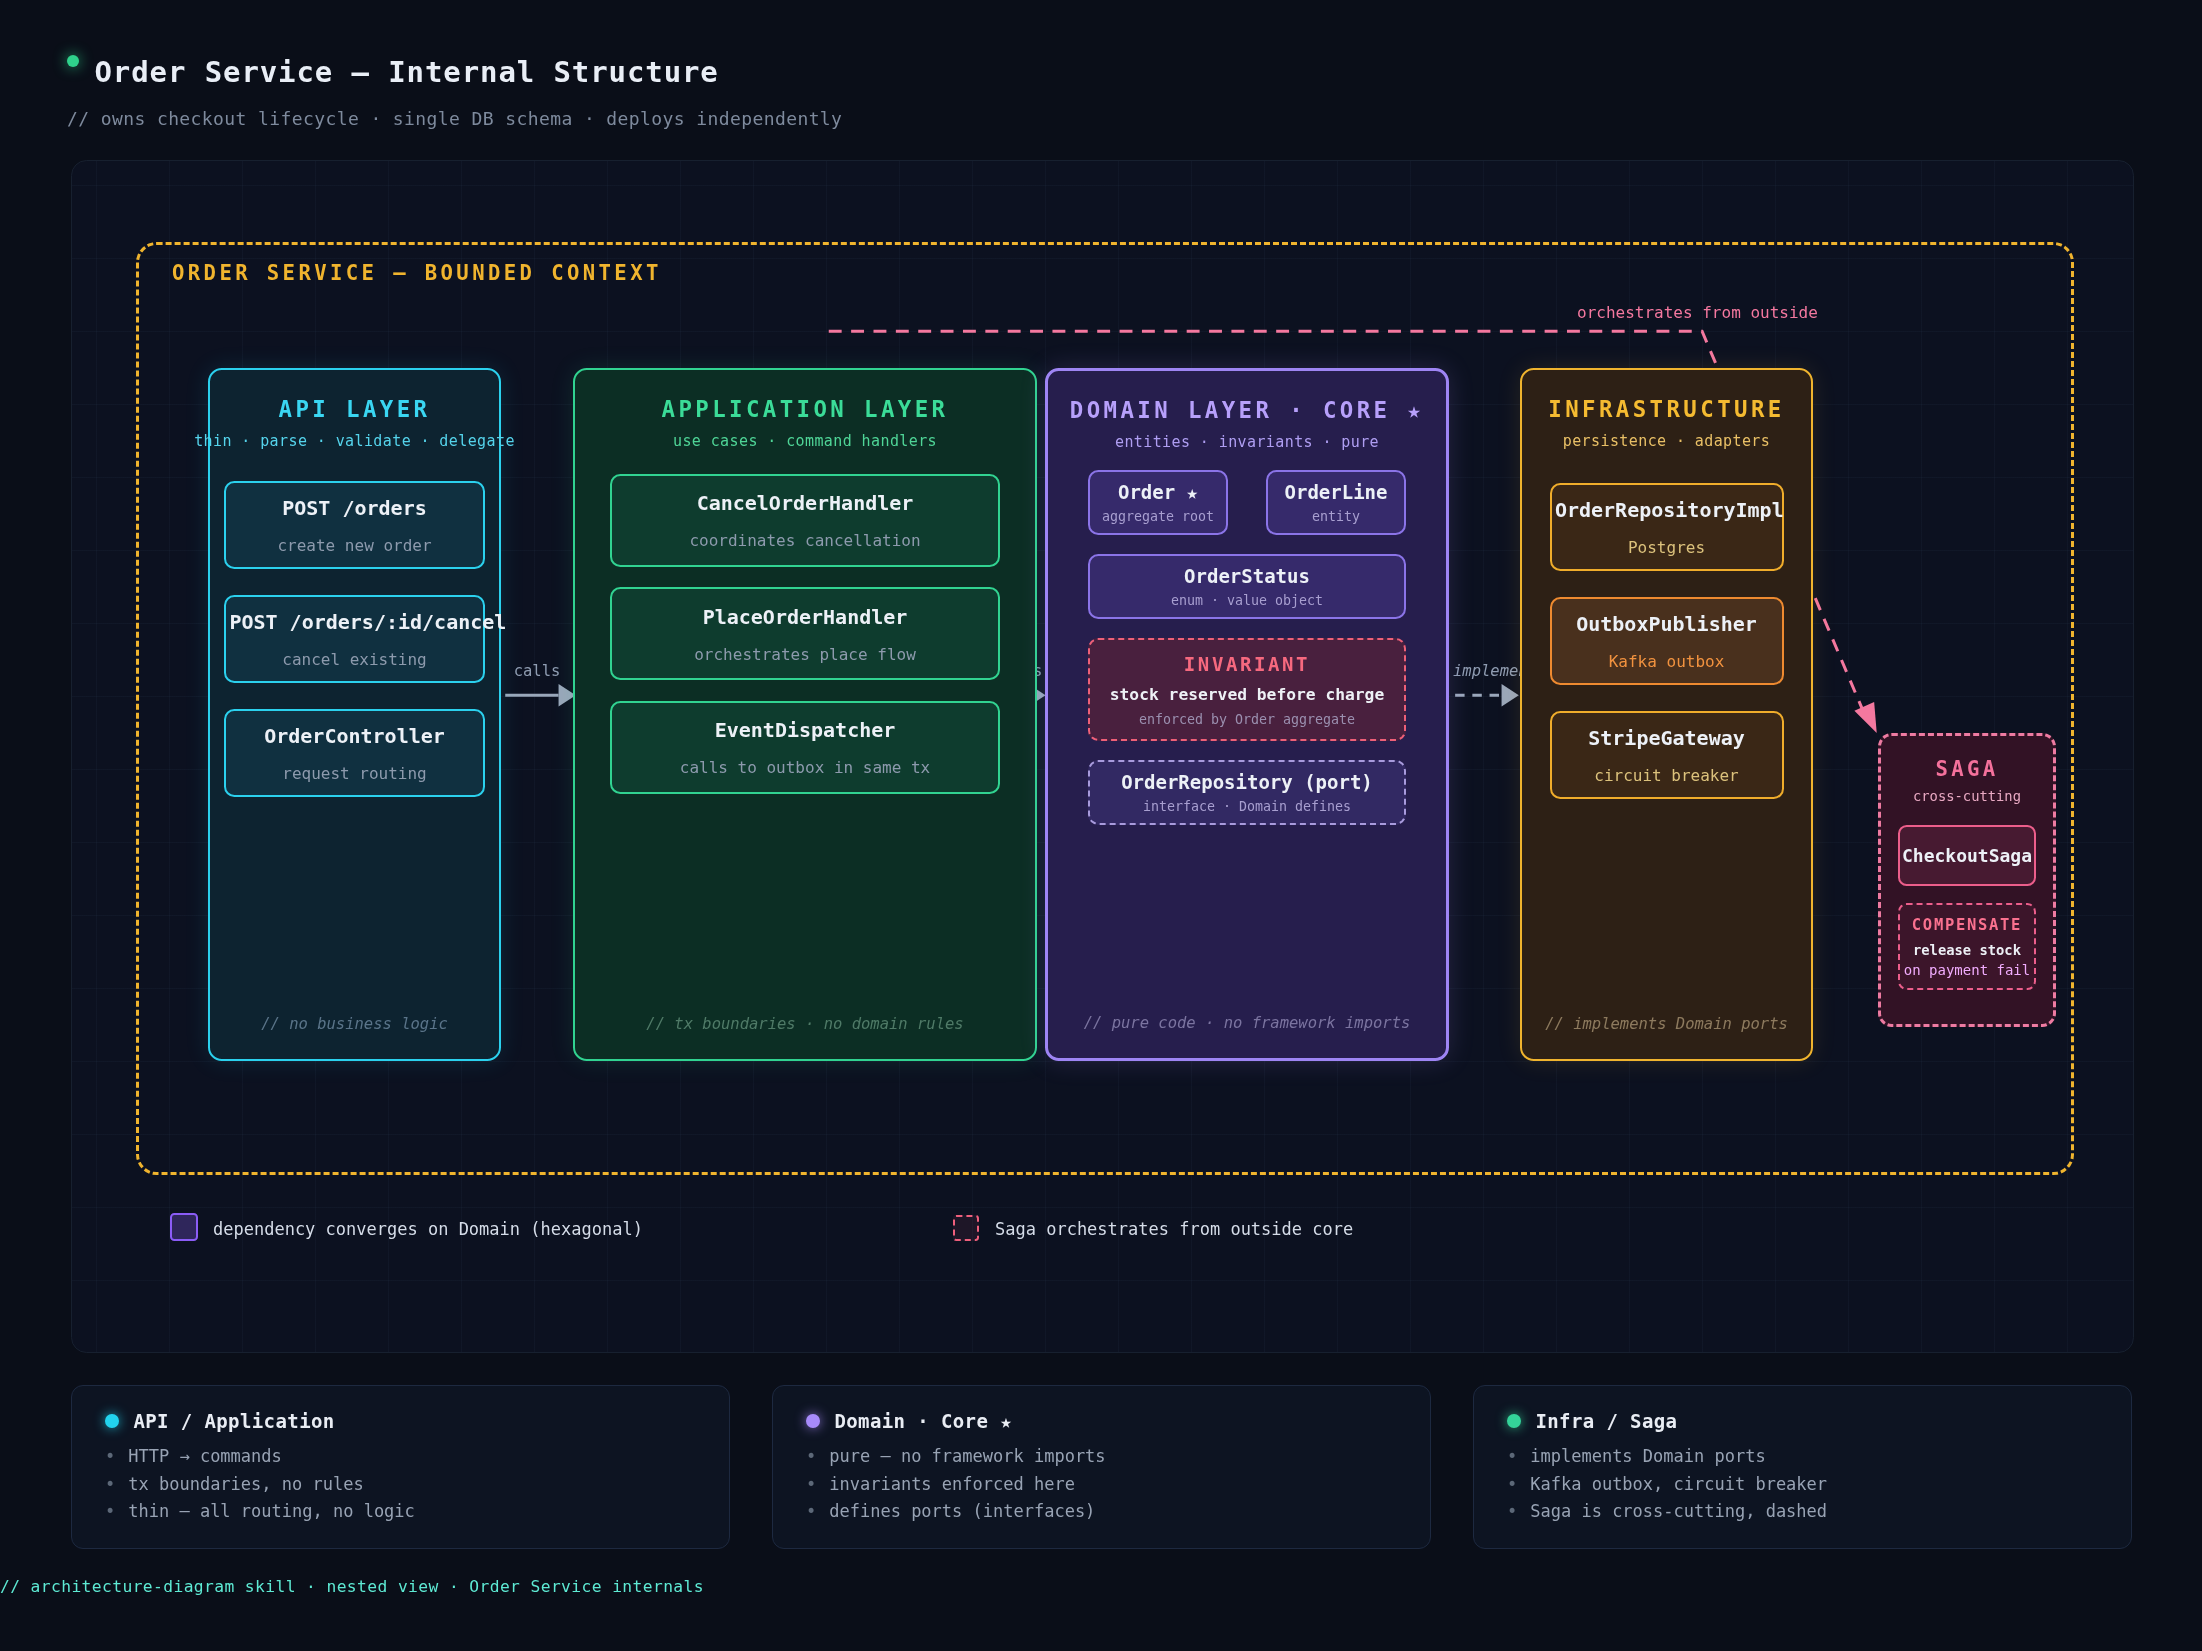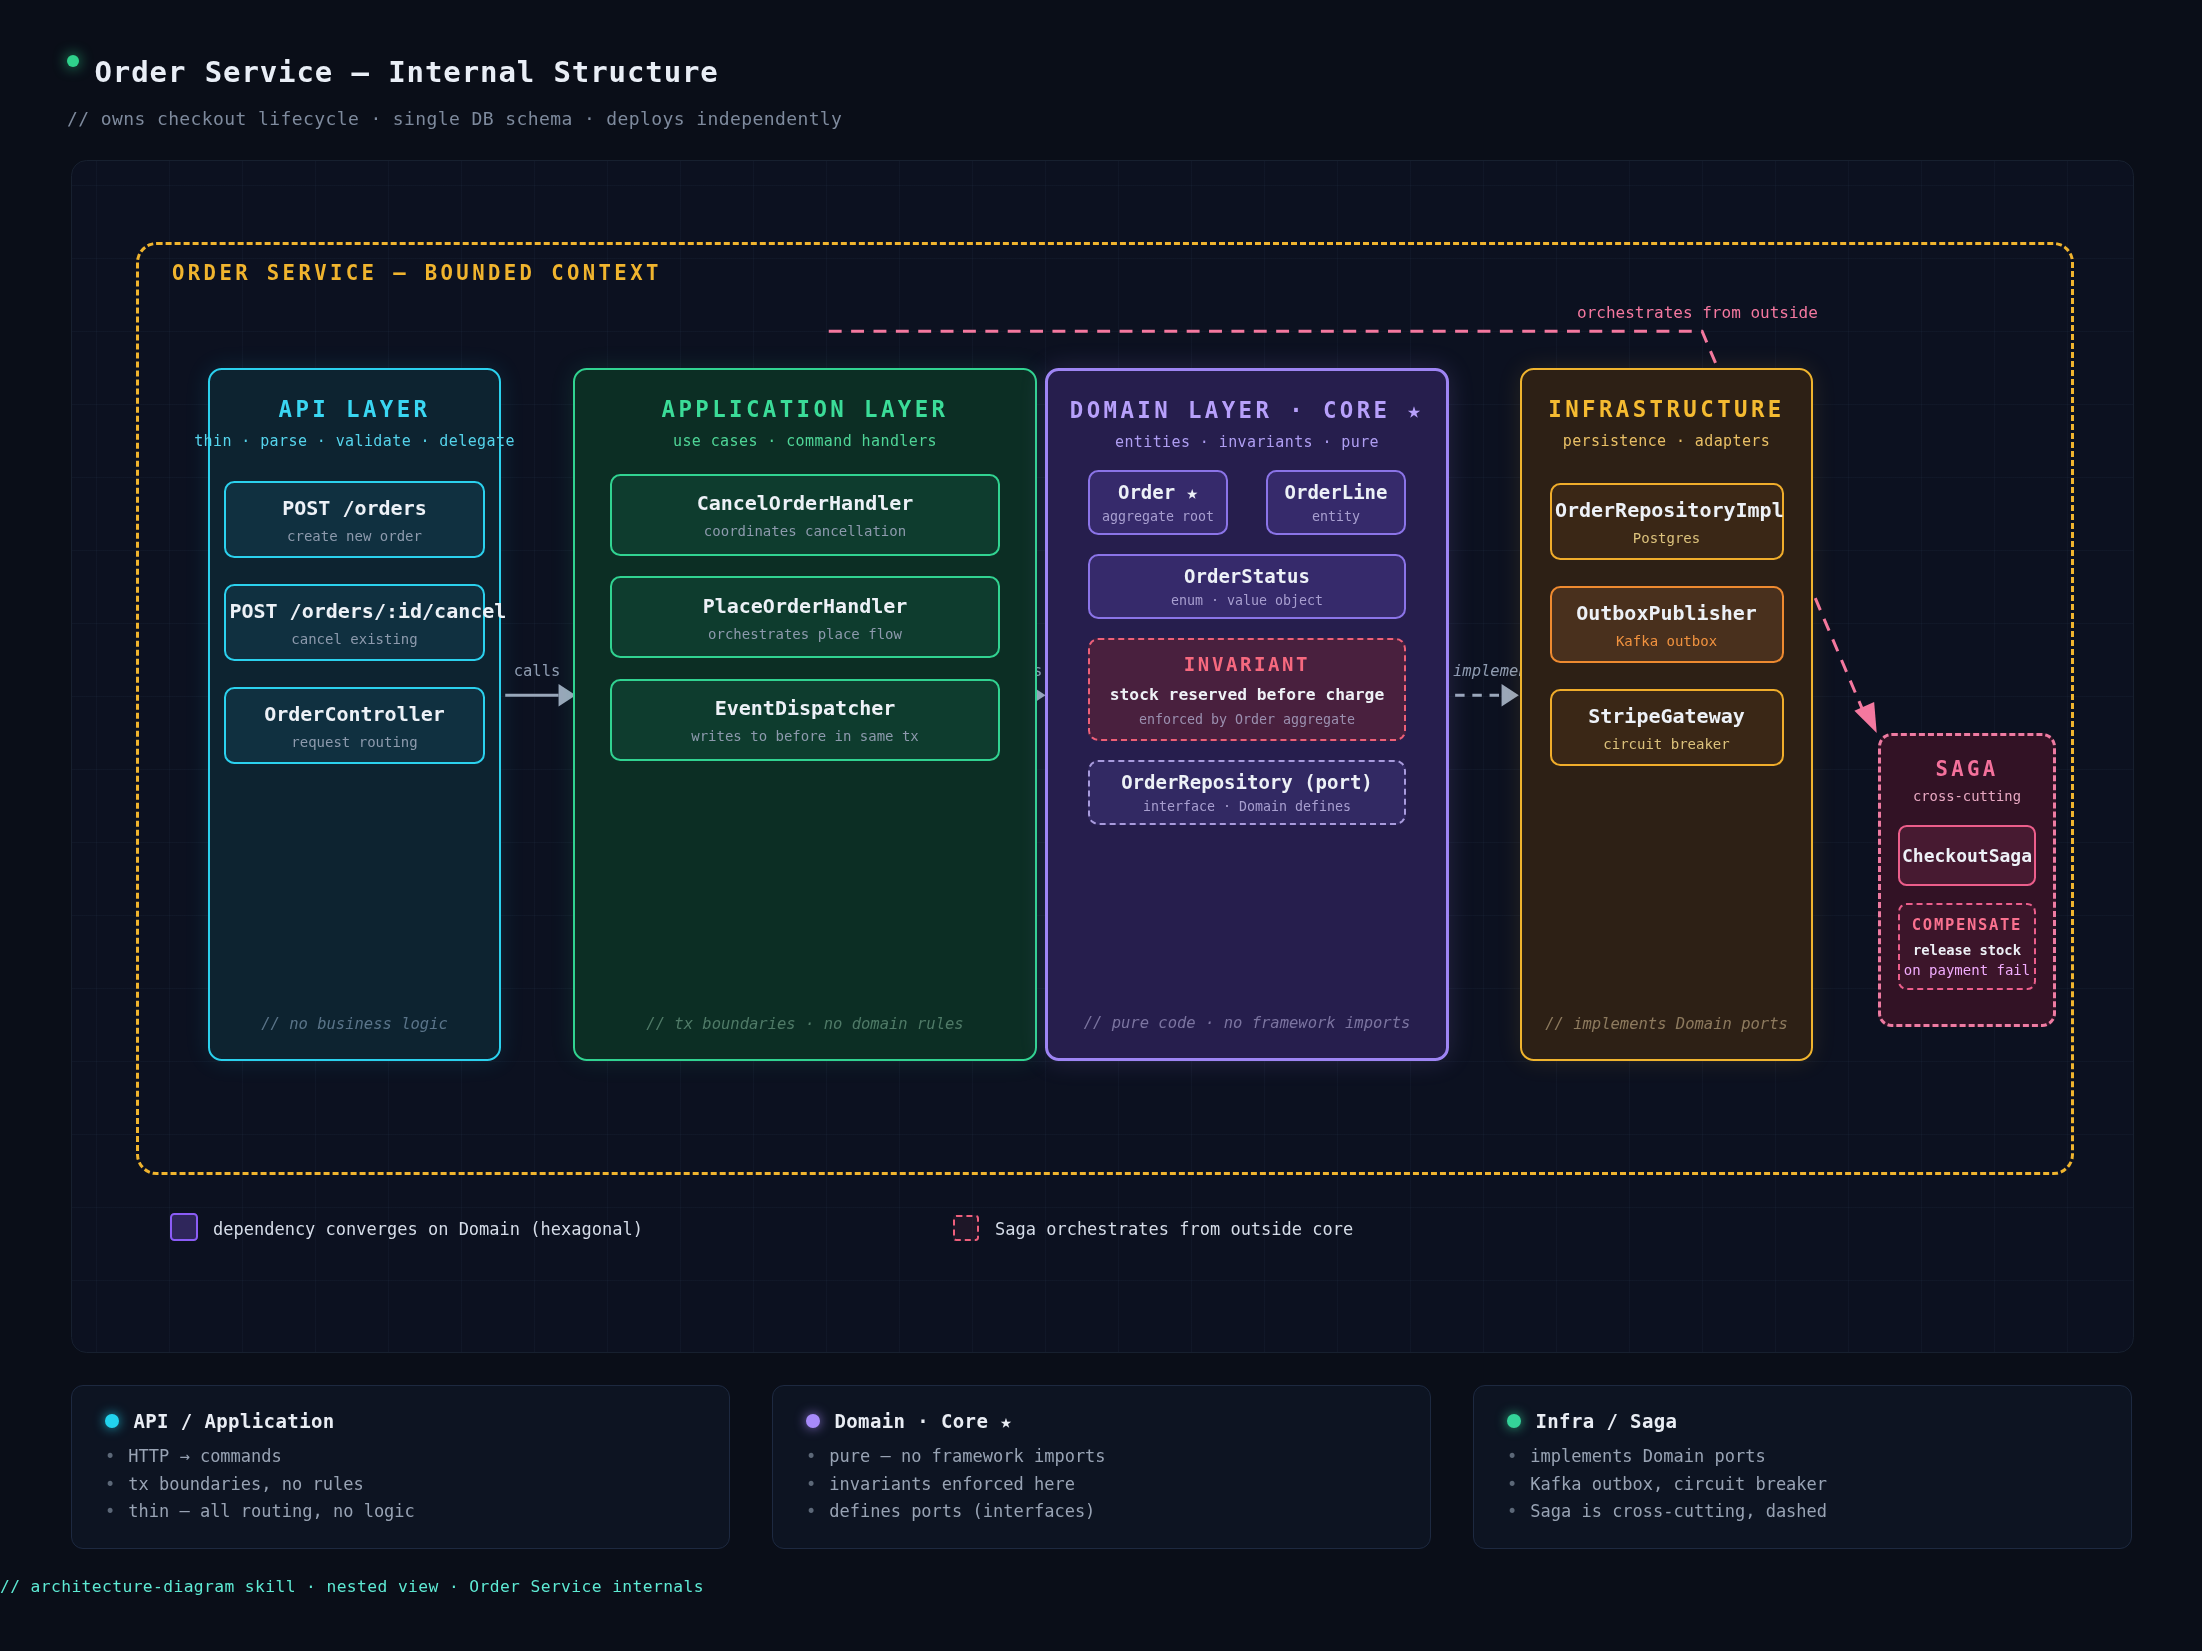--- a/index.html
+++ b/index.html
@@ -26,21 +26,21 @@
                  color:#f0b42e;letter-spacing:3.4px;}
 
   
   .layer{position:absolute;top:368px;height:693px;border-radius:13.8px;box-sizing:border-box;
          display:flex;flex-direction:column;align-items:center;}
   .layer-title{margin:26px 0 0;font-size:22.4px;font-weight:bold;letter-spacing:3.4px;white-space:nowrap;}
   .layer-sub{margin-top:9.5px;font-size:15px;letter-spacing:0.4px;white-space:nowrap;}
   .items{display:flex;flex-direction:column;width:100%;box-sizing:border-box;}
   .node{border-radius:10.3px;text-align:center;box-sizing:border-box;}
   .node-title{font-size:20px;font-weight:bold;color:#edf1f7;white-space:nowrap;}
-  .node-sub{margin-top:8px;font-size:14px;color:#8d9aad;white-space:nowrap;}
+  .node-sub{margin-top:16px;font-size:16px;color:#8d9aad;white-space:nowrap;}
   .layer-footer{position:absolute;bottom:26px;left:0;right:0;text-align:center;
                 font-style:italic;font-size:15.5px;}
 
   .layer-api{left:208px;width:293px;background:#0d2330;border:2.6px solid #2bd1ee;box-shadow:0 0 24px rgba(43,209,238,.12);}
   .layer-api .layer-title{color:#3ad6f2;}
   .layer-api .layer-sub{color:#55d4ec;}
   .layer-api .items{margin-top:31px;gap:26px;padding:0 14px;}
   .layer-api .node{background:#103040;border:2.2px solid #2bd1ee;padding:13px 3.4px 12px;}
   .layer-api .layer-footer{color:#5a7489;}
 
@@ -192,21 +192,21 @@
       <div class="node">
         <div class="node-title">CancelOrderHandler</div>
         <div class="node-sub">coordinates cancellation</div>
       </div>
       <div class="node">
         <div class="node-title">PlaceOrderHandler</div>
         <div class="node-sub">orchestrates place flow</div>
       </div>
       <div class="node">
         <div class="node-title">EventDispatcher</div>
-        <div class="node-sub">writes to before in same tx</div>
+        <div class="node-sub">calls to outbox in same tx</div>
       </div>
     </div>
     <div class="layer-footer">// tx boundaries · no domain rules</div>
   </section>
 
   <section class="layer layer-infra">
     <h2 class="layer-title">INFRASTRUCTURE</h2>
     <div class="layer-sub">persistence · adapters</div>
     <div class="items">
       <div class="node">

